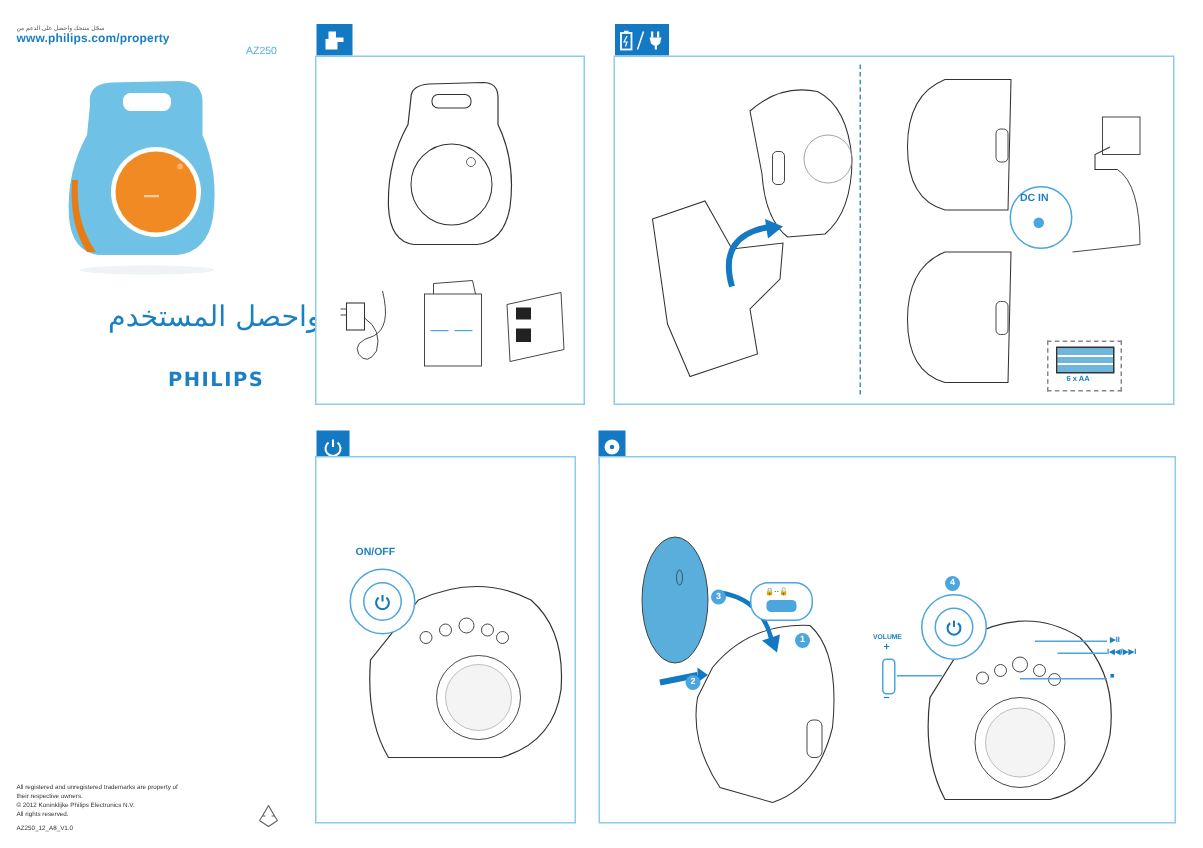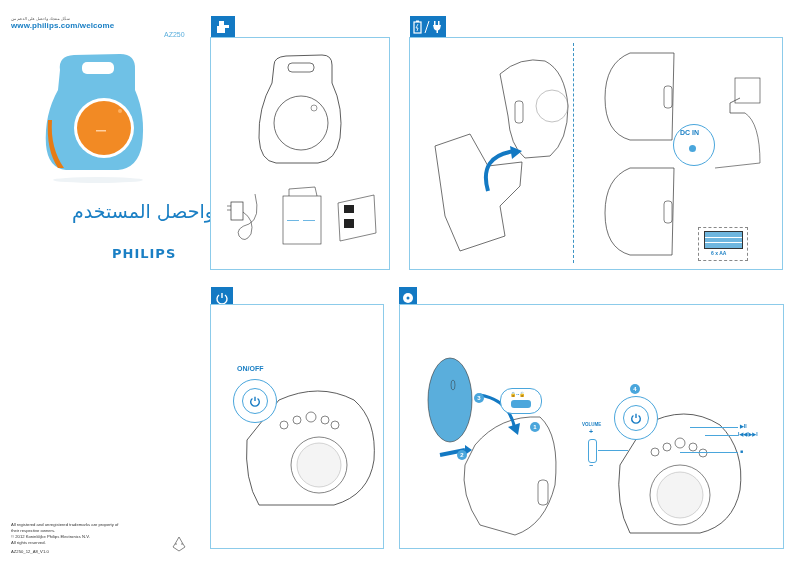--- a/index.html
+++ b/index.html
@@ -16,21 +16,21 @@
   .tab svg{display:block;}
   .lbl{font-size:7px;color:#1a7fc4;font-weight:bold;}
   .lbl-s{font-size:5px;color:#1a7fc4;font-weight:bold;}
   .step{position:absolute;width:10px;height:10px;border-radius:50%;background:#4aa6dc;color:#fff;font-size:6px;font-weight:bold;display:flex;align-items:center;justify-content:center;}
   .dash-v{position:absolute;border-left:1px dashed #3b93c4;}
 </style>
 </head>
 <body>
 
 <div class="abs tiny" style="left:11px;top:16px;direction:rtl;">سجّل منتجك واحصل على الدعم من</div>
-<div class="abs url" style="left:11px;top:21px;">www.philips.com/welcome</div>
+<div class="abs url" style="left:11px;top:21px;">www.philips.com/property</div>
 <div class="abs model" style="left:164px;top:31px;">AZ250</div>
 
 <div class="abs" style="left:38px;top:50px;">
   <svg width="120" height="135" viewBox="0 0 120 135">
     <ellipse cx="60" cy="130" rx="45" ry="3" fill="#eef3f6"></ellipse>
     <path d="M22 20 Q20 6 36 5 L82 4 Q98 4 97 20 L97 40 Q108 65 104 95 Q100 118 80 120 L28 120 Q10 118 8 95 Q6 65 20 40 Z" fill="#6fc1e6"></path>
     <path d="M10 70 Q8 100 20 118 L26 118 Q12 98 14 70 Z" fill="#e77b14"></path>
     <rect x="44" y="12" width="32" height="12" rx="5" fill="#fff"></rect>
     <circle cx="66" cy="78" r="30" fill="#fff"></circle>
     <circle cx="66" cy="78" r="27" fill="#f28a24"></circle>

